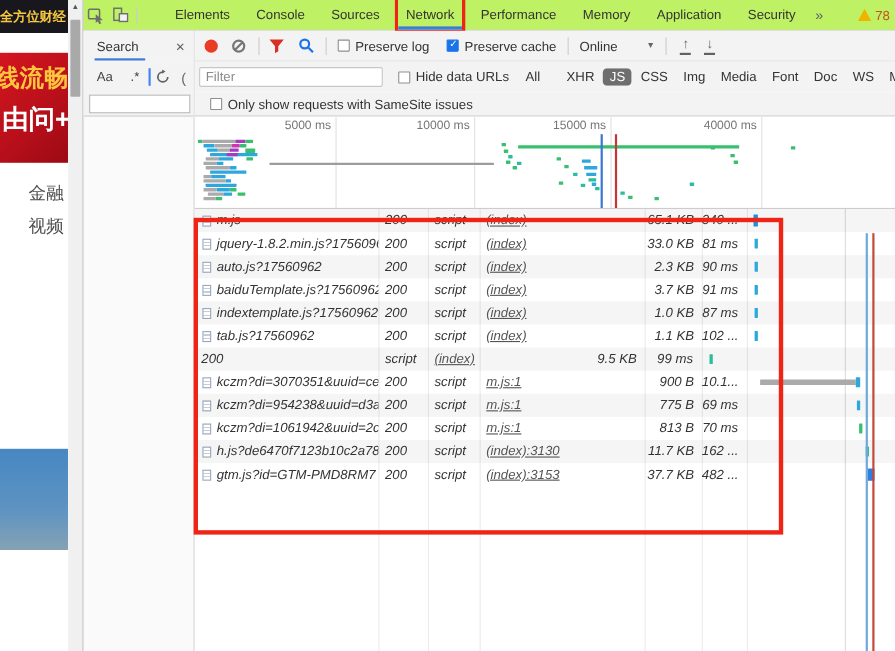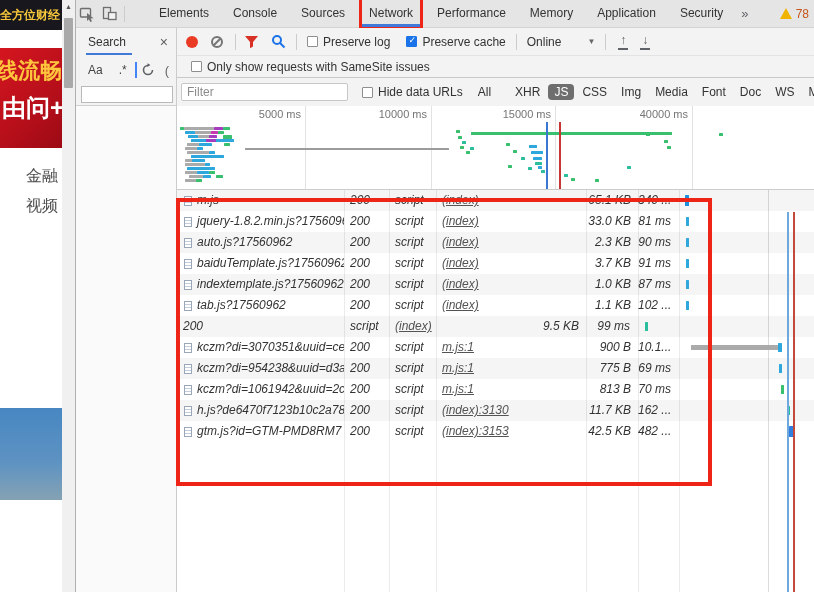--- a/index.html
+++ b/index.html
@@ -23,21 +23,21 @@
             background:radial-gradient(ellipse at 20% 80%, rgba(255,225,150,.95) 0%, rgba(255,225,150,0) 70%);}
 
   
   .page-scrollbar{position:absolute;left:62px;top:0;width:13px;height:592px;background:#f0f0f0;}
   .sb-arrow{height:14px;text-align:center;font-size:7px;line-height:14px;color:#555;}
   .sb-thumb{position:absolute;left:2px;top:18px;width:9px;height:70px;background:#a9a9a9;border-radius:1px;}
 
   
   .devtools{position:absolute;left:75px;top:0;width:739px;height:592px;background:#fff;border-left:1px solid #b0b0b0;}
 
-  .main-tabbar{position:absolute;left:0;top:0;width:739px;height:28px;background:#e5e5e5;
+  .main-tabbar{position:absolute;left:0;top:0;width:739px;height:28px;background:#bef264;
                border-bottom:1px solid #d4d4d4;display:flex;align-items:center;}
   .main-tabbar .icon{width:22px;height:27px;display:flex;align-items:center;justify-content:center;cursor:pointer;}
   .vsep{width:1px;height:16px;background:#ccc;margin:0 4px;}
   .tabs{display:flex;height:27px;margin-left:18px;}
   .tab{position:relative;line-height:27px;padding:0 7px;margin:0 5px;color:#333;cursor:pointer;white-space:nowrap;}
   .tab.selected{box-shadow:0 0 0 3px var(--anno);}
   .tab.selected::after{content:"";position:absolute;left:0;right:0;bottom:0;height:3px;background:#4079d8;}
   .overflow{font-size:13px;color:#5f6368;padding:0 6px;cursor:pointer;}
   .warn{margin-left:auto;margin-right:6px;display:flex;align-items:center;gap:4px;cursor:pointer;}
   .warn-tri{width:0;height:0;border-left:6px solid transparent;border-right:6px solid transparent;border-bottom:11px solid #f0b400;}
@@ -220,42 +220,42 @@
         <span class="cb checked" style="margin-left:16px" id="cb-cache"></span>
         <span class="lbl">Preserve cache</span>
         <span class="vsep" style="margin:0 10px"></span>
         <span class="online-lbl">Online</span>
         <span class="dd-caret">▼</span>
         <span class="vsep" style="margin:0 10px"></span>
         <span class="arr">↑</span>
         <span class="arr" style="margin-left:8px">↓</span>
       </div>
 
-      <div class="nt-row nt-row3">
-        <span class="cb" id="cb-samesite"></span>
-        <span class="lbl">Only show requests with SameSite issues</span>
-      </div>
-
       <div class="nt-row nt-row2">
         <input class="filter-input" placeholder="Filter" style="">
         <span class="cb" style="margin-left:14px" id="cb-hide"></span>
         <span class="lbl">Hide data URLs</span>
         <div class="type-filters">
             <span class="pill">All</span>
             <span class="vsep" style="margin: 0px 5px;"></span>
             <span class="pill">XHR</span>
             <span class="pill sel">JS</span>
             <span class="pill">CSS</span>
             <span class="pill">Img</span>
             <span class="pill">Media</span>
             <span class="pill">Font</span>
             <span class="pill">Doc</span>
             <span class="pill">WS</span>
             <span class="pill">Manifest</span>
           </div>
+      </div>
+
+      <div class="nt-row nt-row3">
+        <span class="cb" id="cb-samesite"></span>
+        <span class="lbl">Only show requests with SameSite issues</span>
       </div>
 
       <div class="overview">
           <div class="ov-grid" style="left: 128px;"></div>
           <div class="ov-tick" style="left: 48px;">5000 ms</div>
           <div class="ov-grid" style="left: 254px;"></div>
           <div class="ov-tick" style="left: 174px;">10000 ms</div>
           <div class="ov-grid" style="left: 378px;"></div>
           <div class="ov-tick" style="left: 298px;">15000 ms</div>
           <div class="ov-grid" style="left: 515px;"></div>
@@ -489,21 +489,21 @@
               </div>
             </div>
             <div class="trow grid-cols">
               <div class="tcell name-cell">
                 <span class="doc-ic"></span>
                 <span>gtm.js?id=GTM-PMD8RM7</span>
               </div>
               <div class="tcell">200</div>
               <div class="tcell">script</div>
               <div class="tcell"><span class="init-link">(index):3153</span></div>
-              <div class="tcell r size">42.5 KB</div>
+              <div class="tcell r size">37.7 KB</div>
               <div class="tcell r time">482 ...</div>
               <div class="tcell wf-cell">
                 <div class="wf-bar" style="left: 110px; top: 5px; width: 6px; height: 11px; background: rgb(47, 126, 222);"></div>
               </div>
             </div>
           </div>
         <div class="evt-lines">
             <div class="eline" style="left: 610px; width: 2px; background: rgb(111, 168, 220);"></div>
             <div class="eline" style="left: 615.5px; width: 2px; background: rgb(195, 74, 58);"></div>
           </div>

